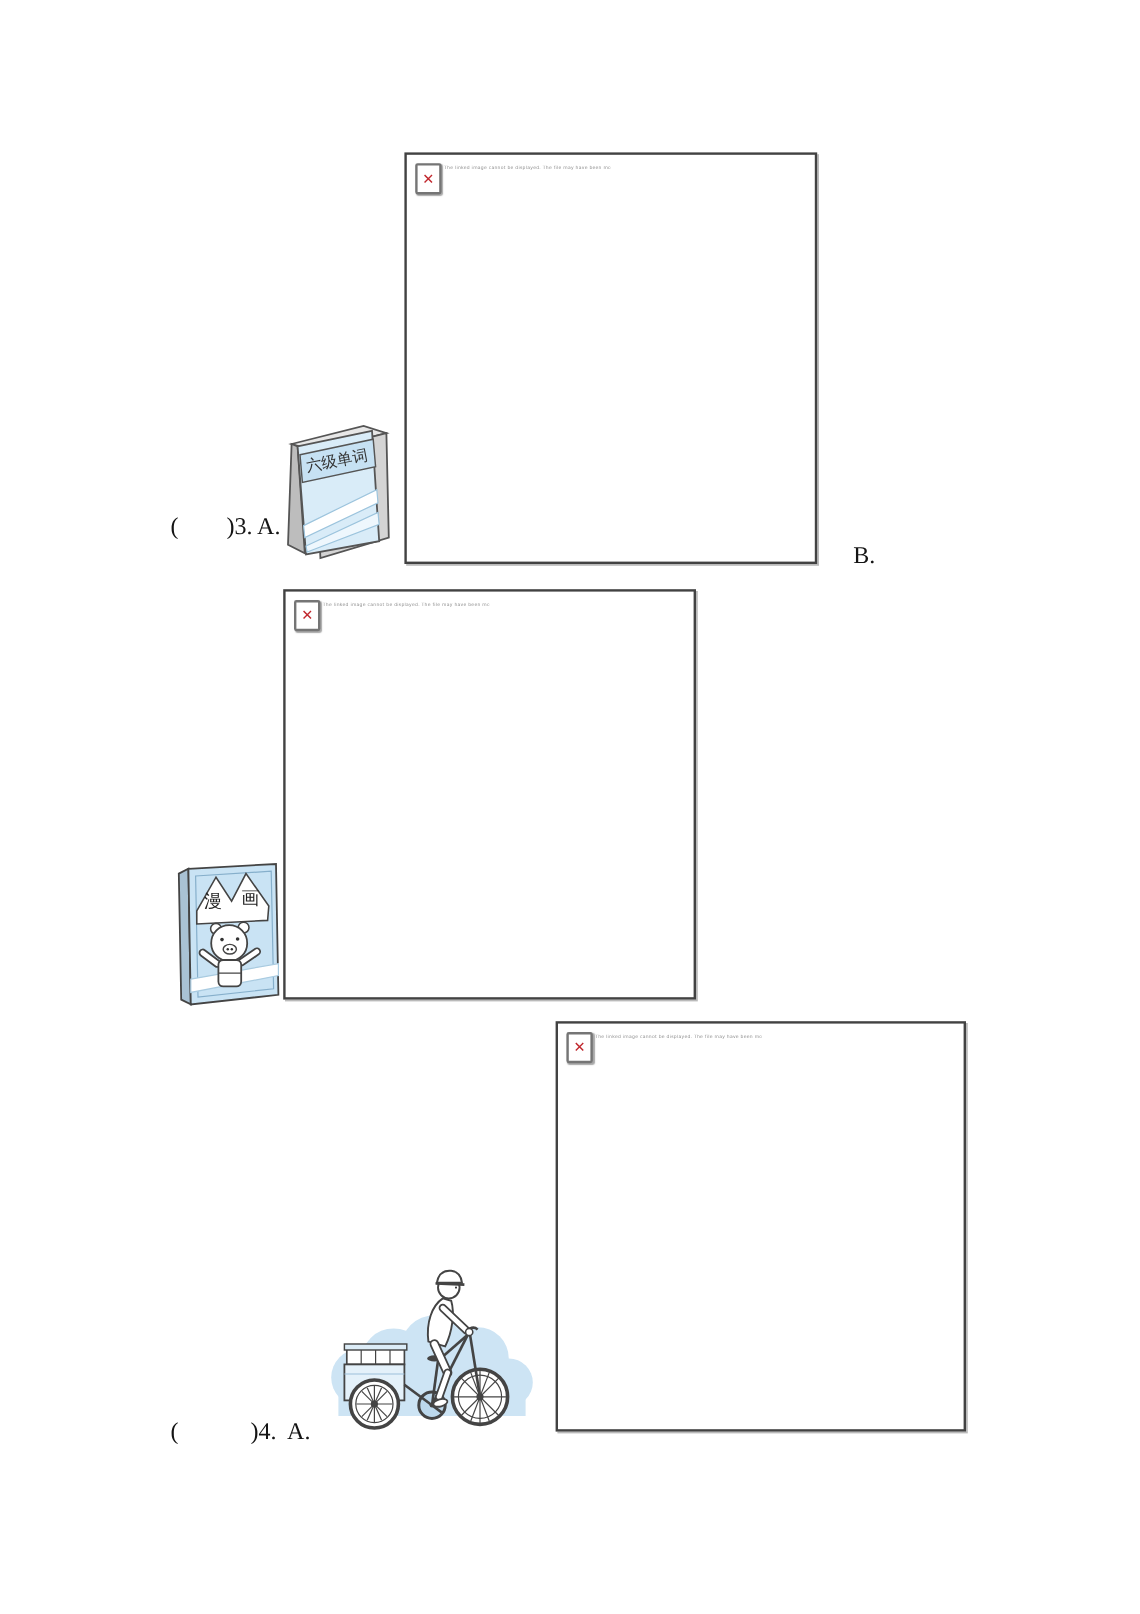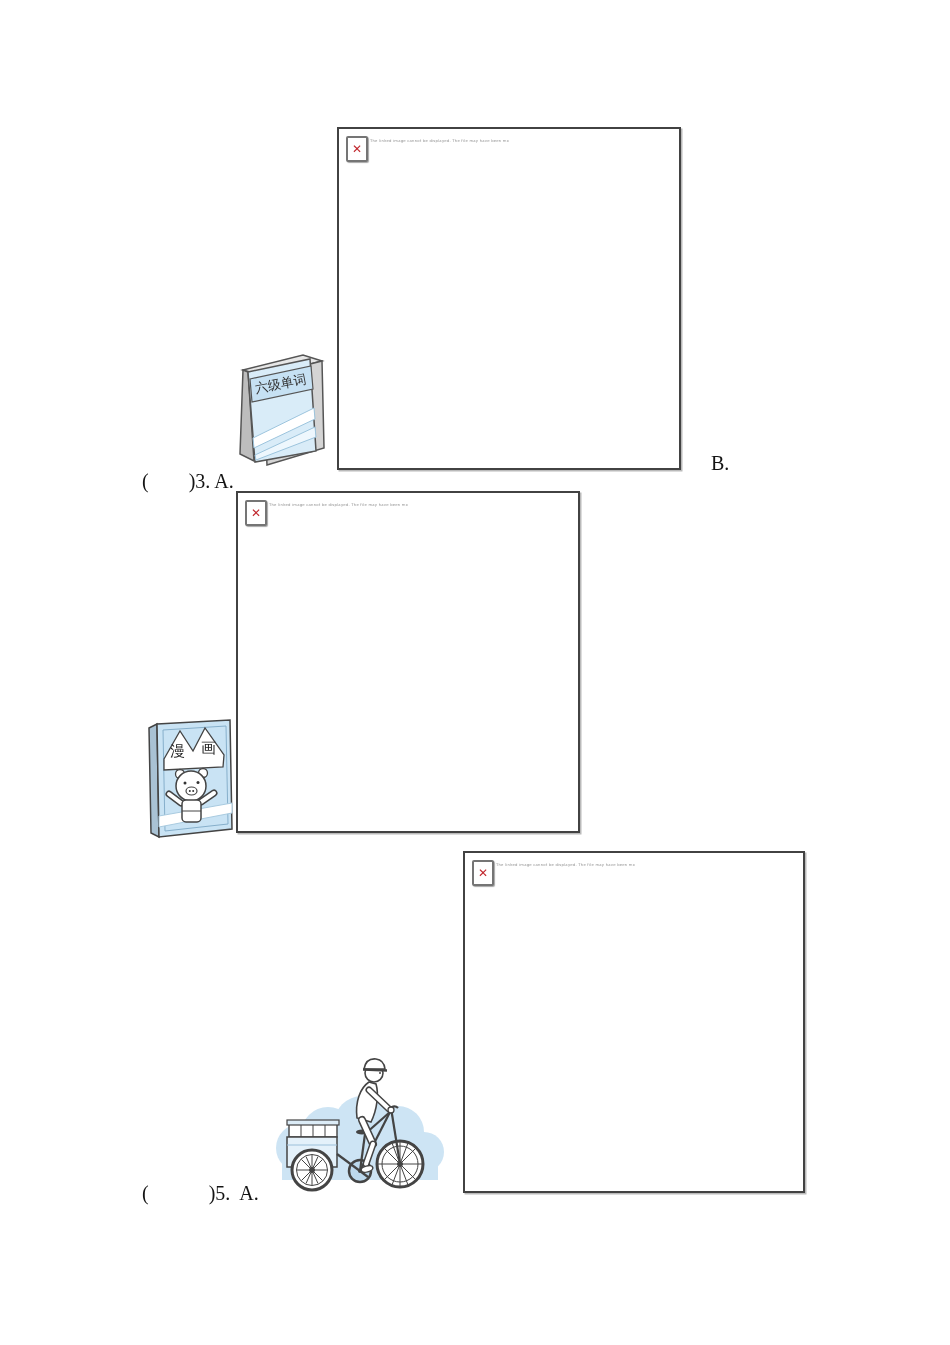--- a/index.html
+++ b/index.html
@@ -62,21 +62,21 @@
       <polygon points="15,24 77,11 83,103 22,114" fill="#d9ecf8" stroke="#555" stroke-width="1.5"></polygon>
 
       <polygon points="20,90 81,60 82,71 21,100" fill="#ffffff" stroke="#9cc4dd" stroke-width="1"></polygon>
       <polygon points="22,107 82,79 83,89 23,112" fill="#eef7fd" stroke="#9cc4dd" stroke-width="1"></polygon>
 
       <polygon points="17,31 78,18 80,41 19,54" fill="#c6e1f3" stroke="#555" stroke-width="1.2"></polygon>
       <text x="23" y="45" font-size="13" font-family="'DejaVu Sans',sans-serif" fill="#333" transform="rotate(-11 23 45)">六级单词</text>
     </svg>
   </div>
 
-  <div class="qline" style="left:142px;top:470px;">(        )3. A.</div>
+  <div class="qline" style="left:142px;top:428px;">(        )3. A.</div>
   <div class="qline" style="left:711px;top:452px;">B.</div>
 
   <div class="ph-box" style="left:236px;top:491px;width:344px;height:342px;">
     <div class="bi-icon">✕</div>
     <div class="ph-caption">The linked image cannot be displayed. The file may have been moved, renamed, or deleted. Verify that the link points to the correct file and location.</div>
   </div>
 
   <div class="illus" style="left:143px;top:715px;width:94px;height:126px;">
     <svg viewBox="0 0 94 126" width="94" height="126">
 
@@ -203,15 +203,15 @@
         <path d="M90,84 L101,108" stroke="#444" stroke-width="8" stroke-linecap="round"></path>
         <path d="M90,84 L101,108" stroke="#fff" stroke-width="5" stroke-linecap="round"></path>
         <path d="M101,108 L94,128" stroke="#444" stroke-width="7" stroke-linecap="round"></path>
         <path d="M101,108 L94,128" stroke="#fff" stroke-width="4" stroke-linecap="round"></path>
 
         <ellipse cx="95" cy="133" rx="6" ry="3" fill="#fff" stroke="#444" stroke-width="1.5" transform="rotate(-15 95 133)"></ellipse>
       </g>
     </svg>
   </div>
 
-  <div class="qline" style="left:142px;top:1182px;">(            )5.  A.</div>
+  <div class="qline" style="left:142px;top:1182px;">(            )4.  A.</div>
 
 </div>
 
 </body></html>

